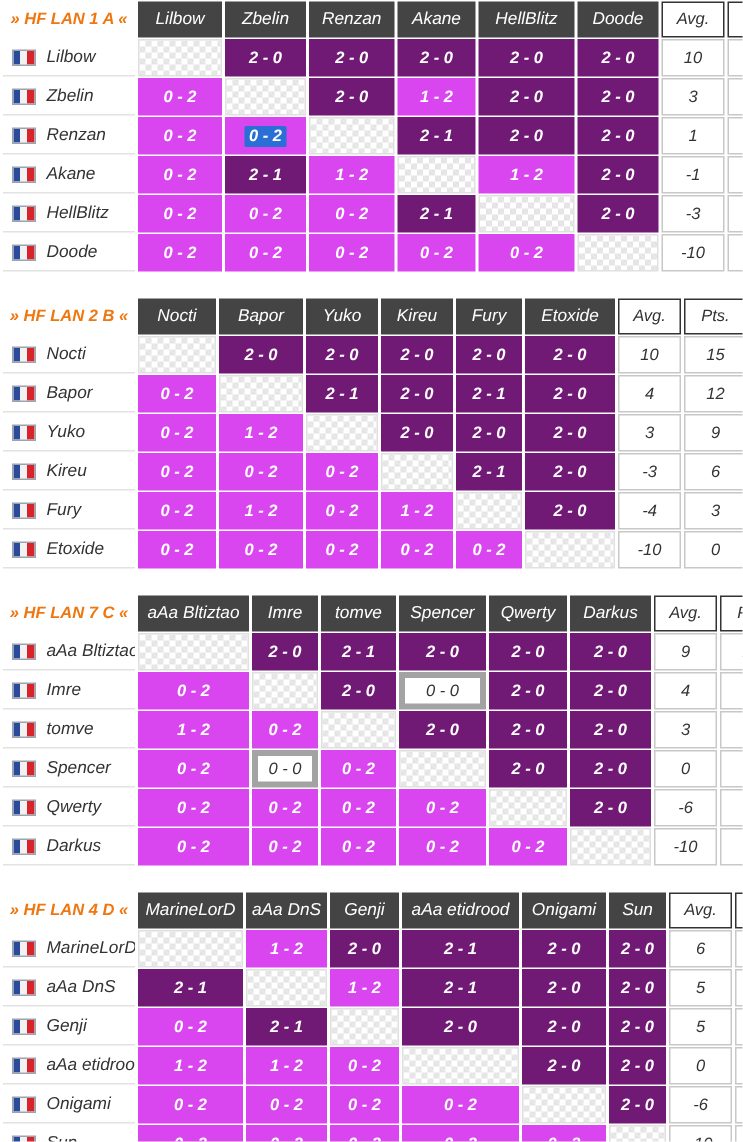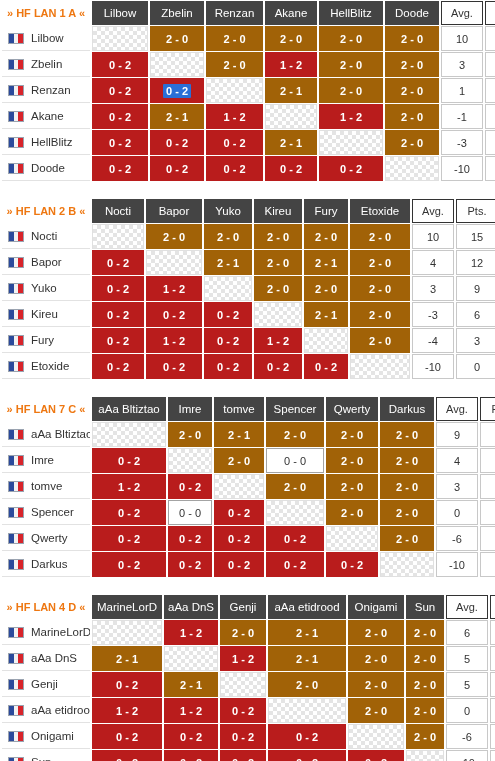--- a/index.html
+++ b/index.html
@@ -5,21 +5,21 @@
   * { box-sizing: border-box; }
   html, body {
     margin: 0; padding: 0;
     width: 495px; height: 761px;
     background: #ffffff;
     font-family: "Liberation Sans", sans-serif;
     overflow: hidden;
   }
   #root { width: 495px; height: 761px; position: relative; }
 
-  .group-block { width: 495px; margin: 0 0 16px 0; }
+  .group-block { width: 495px; margin: 0 0 16px 0; font-style: italic; }
 
   table.standings {
     border-collapse: separate;
     border-spacing: 2px 1px;
     width: 493px;
     table-layout: fixed;
   }
 
   
   .grp-title {
@@ -82,27 +82,27 @@
 
   td.score {
     height: 25px;
     text-align: center;
     font-size: 11px;
     font-weight: bold;
     color: #ffffff;
     white-space: nowrap;
     padding: 0;
   }
-  td.score.win  { background: #a16207; }
-  td.score.loss { background: #b91c1c; }
+  td.score.win  { background: #701a75; }
+  td.score.loss { background: #d946ef; }
   td.score.draw {
     background: #ffffff;
     color: #333333;
     font-weight: normal;
-    border: 1px solid #a3a3a3;
+    border: 4px solid #a3a3a3;
   }
   td.score.self {
     background-color: #ffffff;
     background-image:
       linear-gradient(45deg, #e4e4e4 25%, transparent 25%, transparent 75%, #e4e4e4 75%),
       linear-gradient(45deg, #e4e4e4 25%, transparent 25%, transparent 75%, #e4e4e4 75%);
     background-size: 8px 8px;
     background-position: 0 0, 4px 4px;
     border: 1px solid #e0e0e0;
   }

